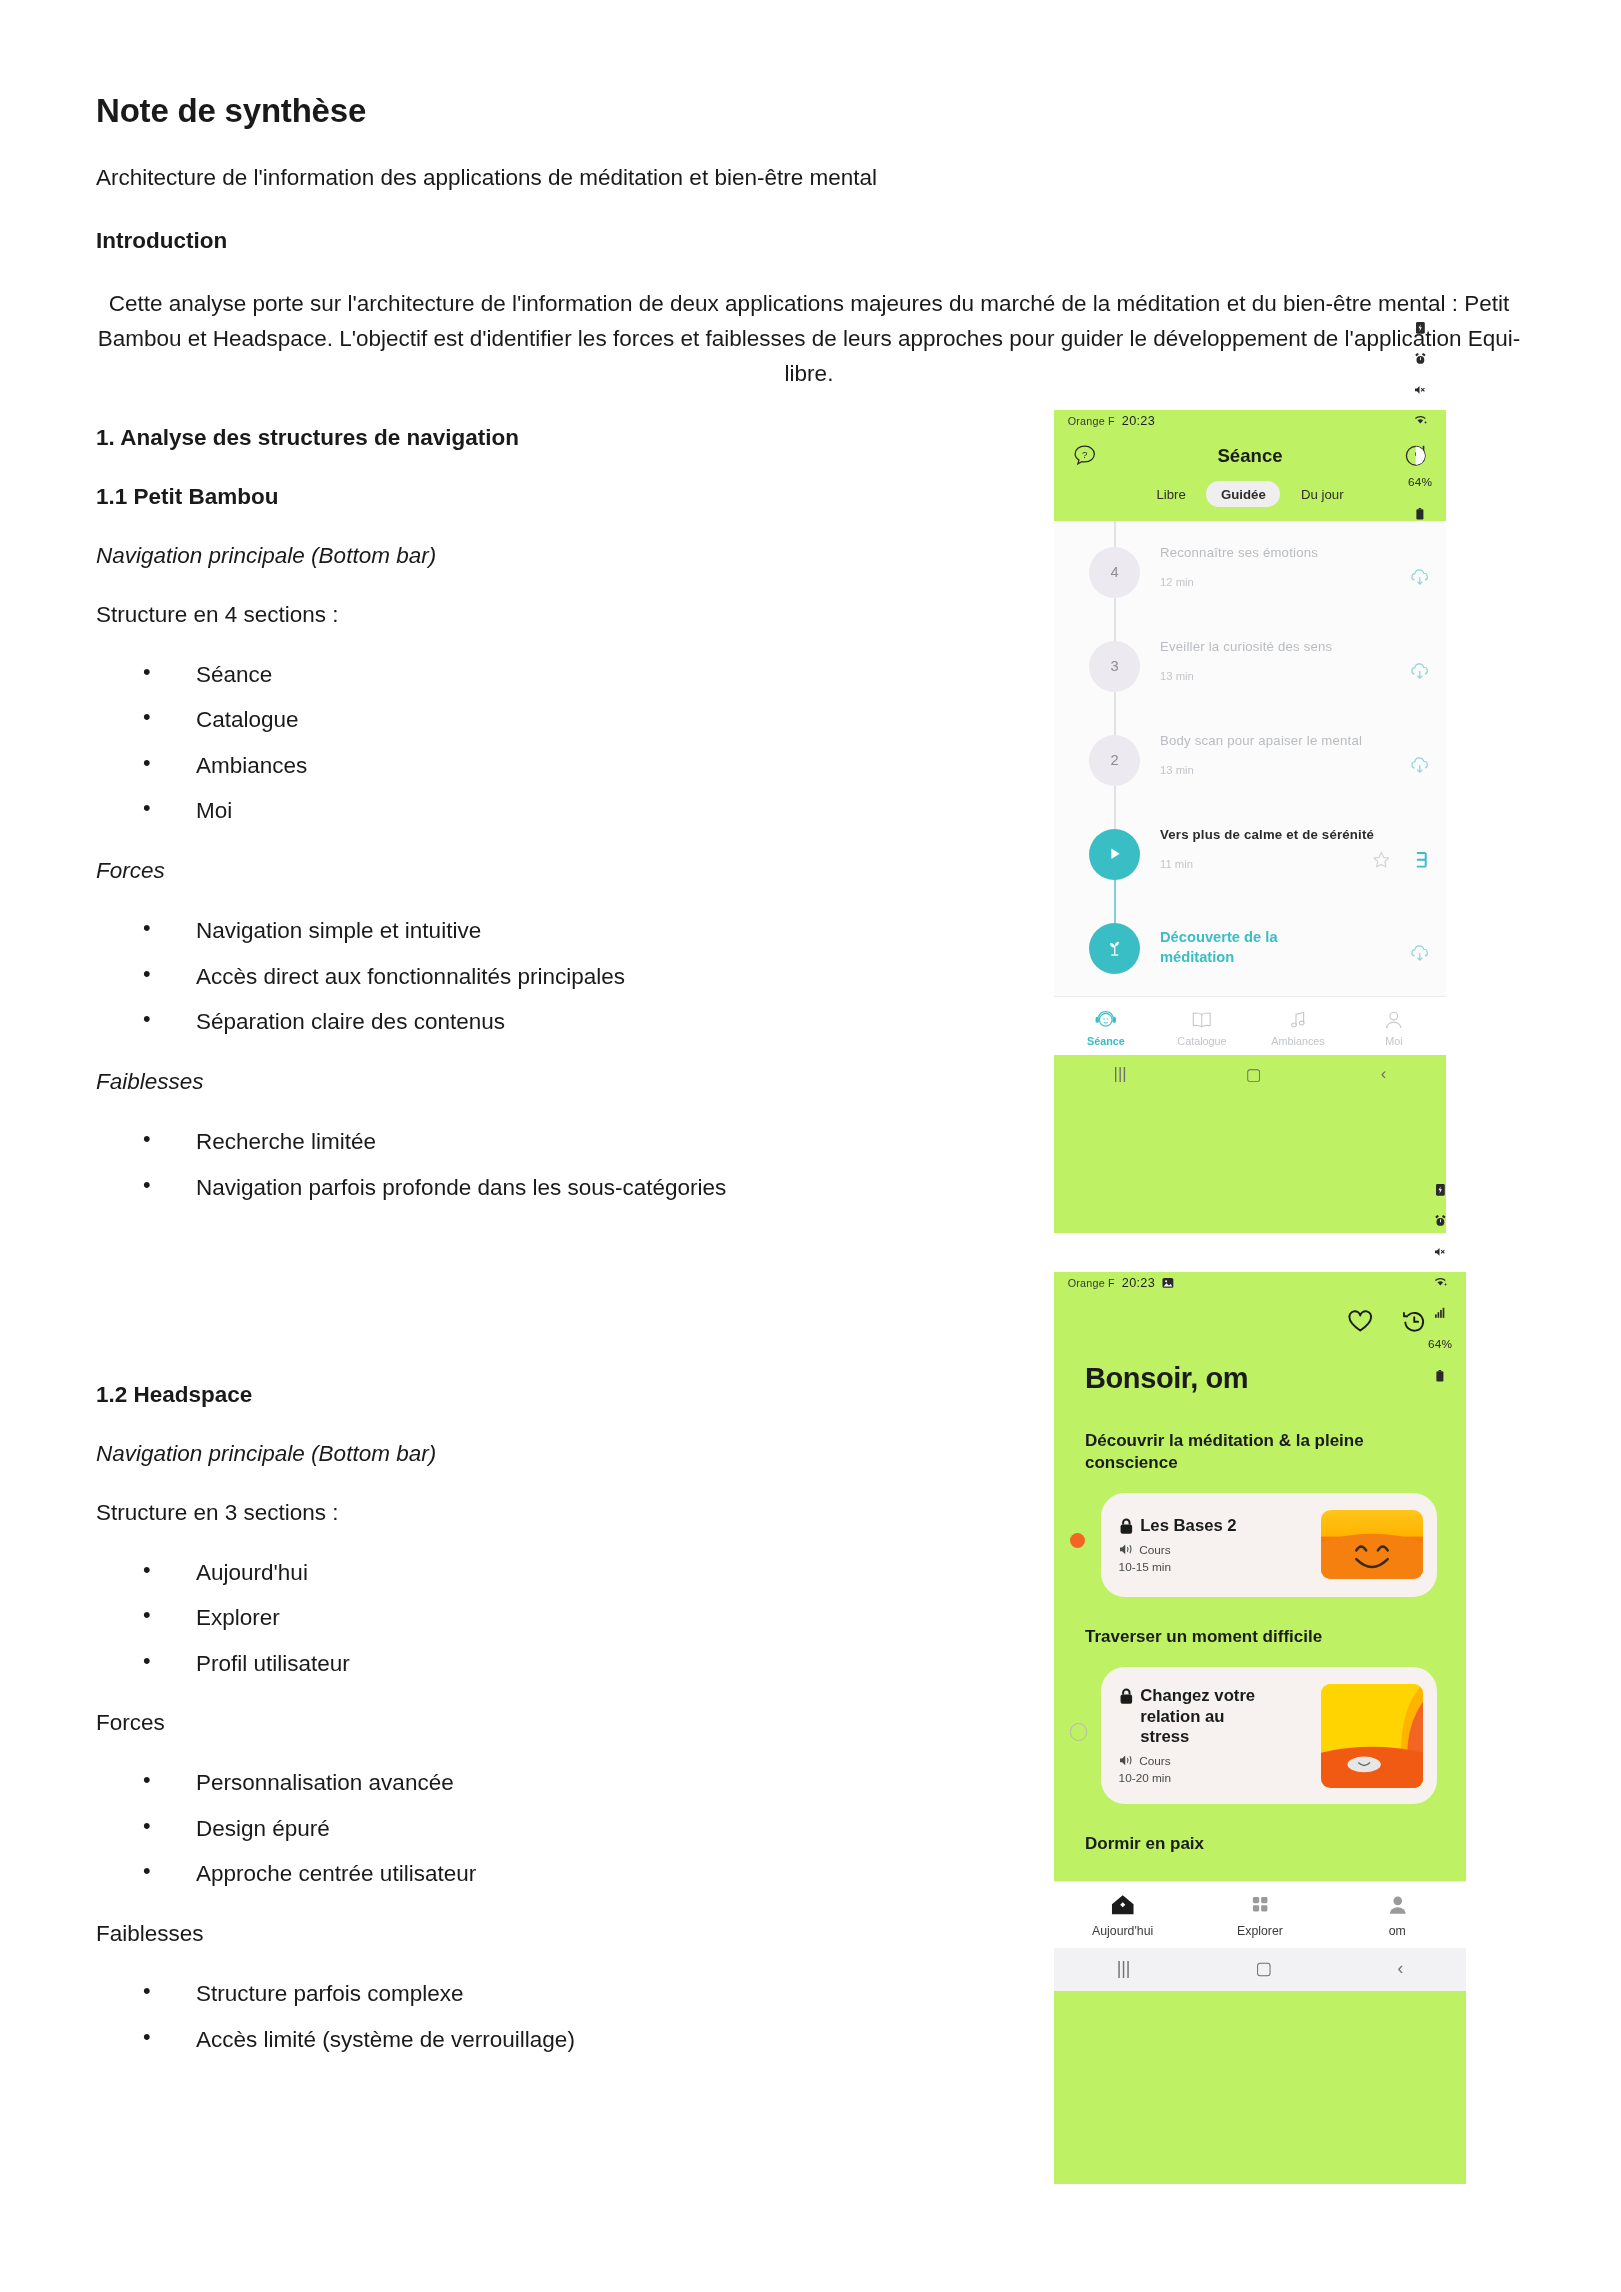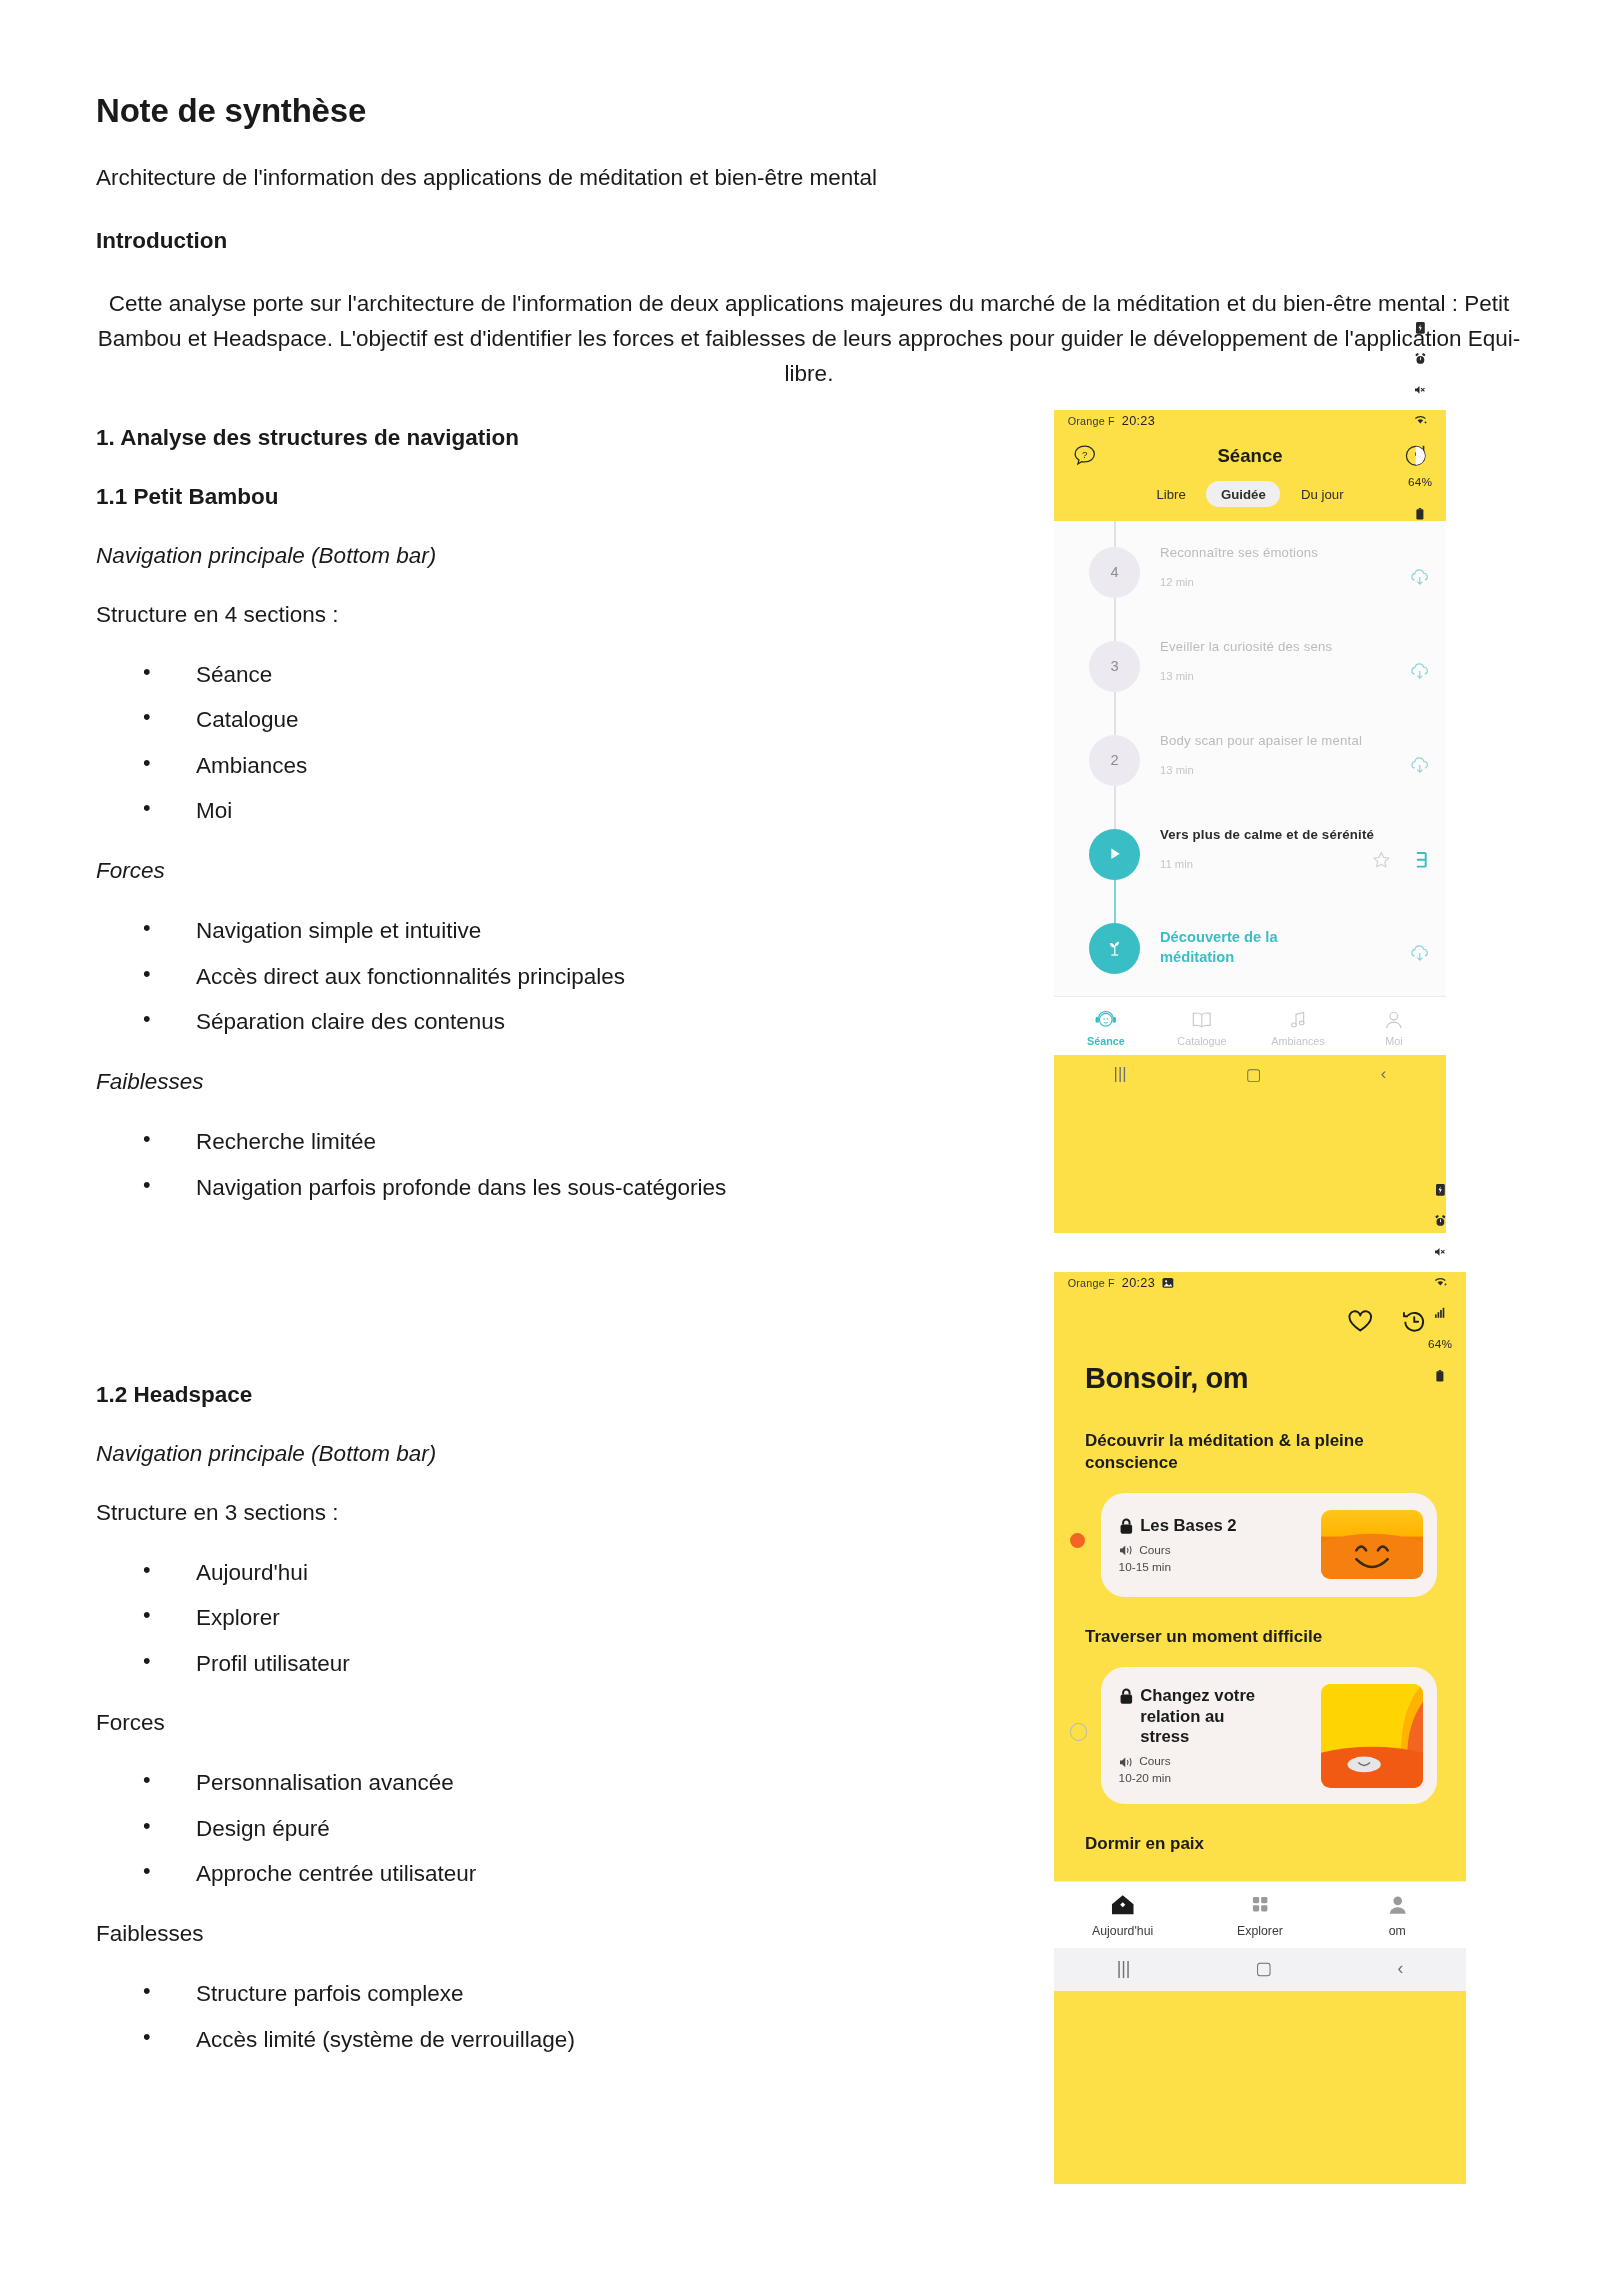--- a/index.html
+++ b/index.html
@@ -32,21 +32,21 @@
     font-size:22.5px; line-height:1.24; margin:0 0 17.6px 0;
     padding-left:100px; position:relative;
   }
   ul.bul li::before {
     content:"\2022"; position:absolute; left:47px; top:-2px;
     font-size:21.6px; line-height:1.24;
   }
   .spacer { height:147px; }
 
   
-  .phone { position:absolute; background:#fde047; }
+  .phone { position:absolute; background:#bef264; }
   .statusbar {
     display:flex; align-items:center; justify-content:space-between;
     padding:0 13.7px; height:21.6px;
     font-size:11.8px; color:#2c2c2c; letter-spacing:0.2px;
   }
   .sb-left { display:flex; align-items:center; gap:6.9px; font-size:11.8px; }
   .sb-carrier { font-size:10.8px; color:#3a3a3a; }
   .sb-time { font-size:12.7px; color:#1e1e1e; letter-spacing:0.3px; }
   .sb-right { display:flex; align-items:center; gap:19px; font-size:10.8px; color:#2a2a2a;flex-direction:column; }
   .sb-right svg { display:block; }
@@ -126,21 +126,21 @@
     background:#f7f2ef; border-radius:24px;
     display:flex; align-items:center; justify-content:space-between;
     padding:13.7px 13.7px 13.7px 17.6px;
     min-height:76px;
   }
   .hs-card-txt { flex:1; }
   .hs-card-title {
     display:flex; align-items:flex-start; gap:6.9px;
     font-size:16.7px; font-weight:bold; color:#1b1b1b; line-height:1.22;
   }
-  .hs-meta { display:flex; align-items:flex-end; gap:5.9px; margin-top:6.9px; font-size:11.8px; color:#4a4a4a; }
+  .hs-meta { display:flex; align-items:flex-start; gap:5.9px; margin-top:6.9px; font-size:11.8px; color:#4a4a4a; }
   .hs-dur { font-size:11.8px; color:#4a4a4a; margin-top:2.9px; }
   .hs-thumb { width:102px; height:69px; border-radius:9.8px; flex:none; position:relative; overflow:hidden; }
   .hs-thumb.tall { height:104px; }
   .hs-nav {
     display:flex; justify-content:space-around; align-items:flex-start;
     border-top:1px solid #ececec; padding:11.8px 0 9.8px 0; background:#fff;
   }
   .hs-nav-item { display:flex; flex-direction:column; align-items:center; gap:6.9px; width:118px; }
   .hs-nav-lbl { font-size:12.3px; color:#3b3b3b; }
   .hs-sysbar {

